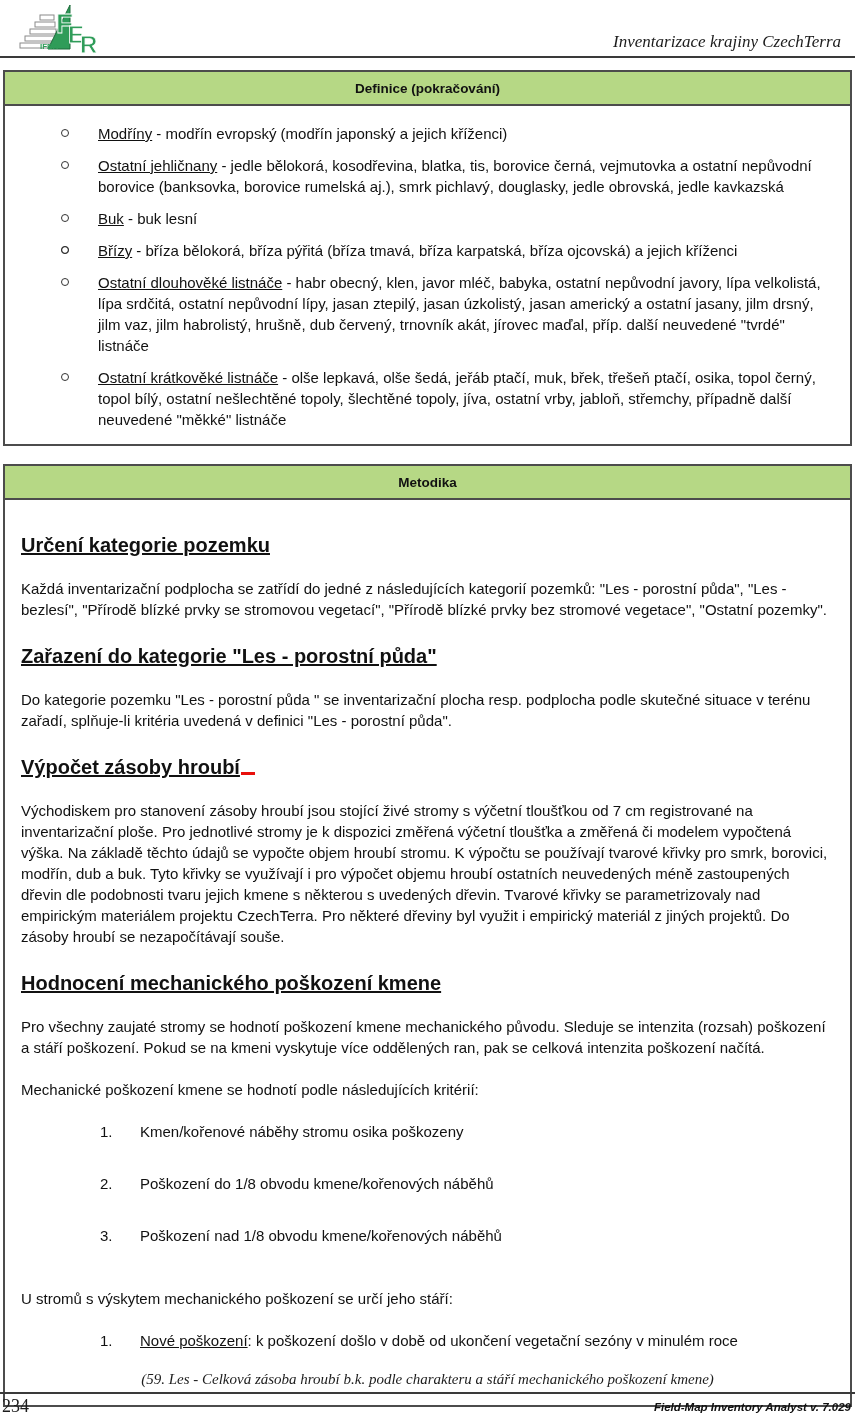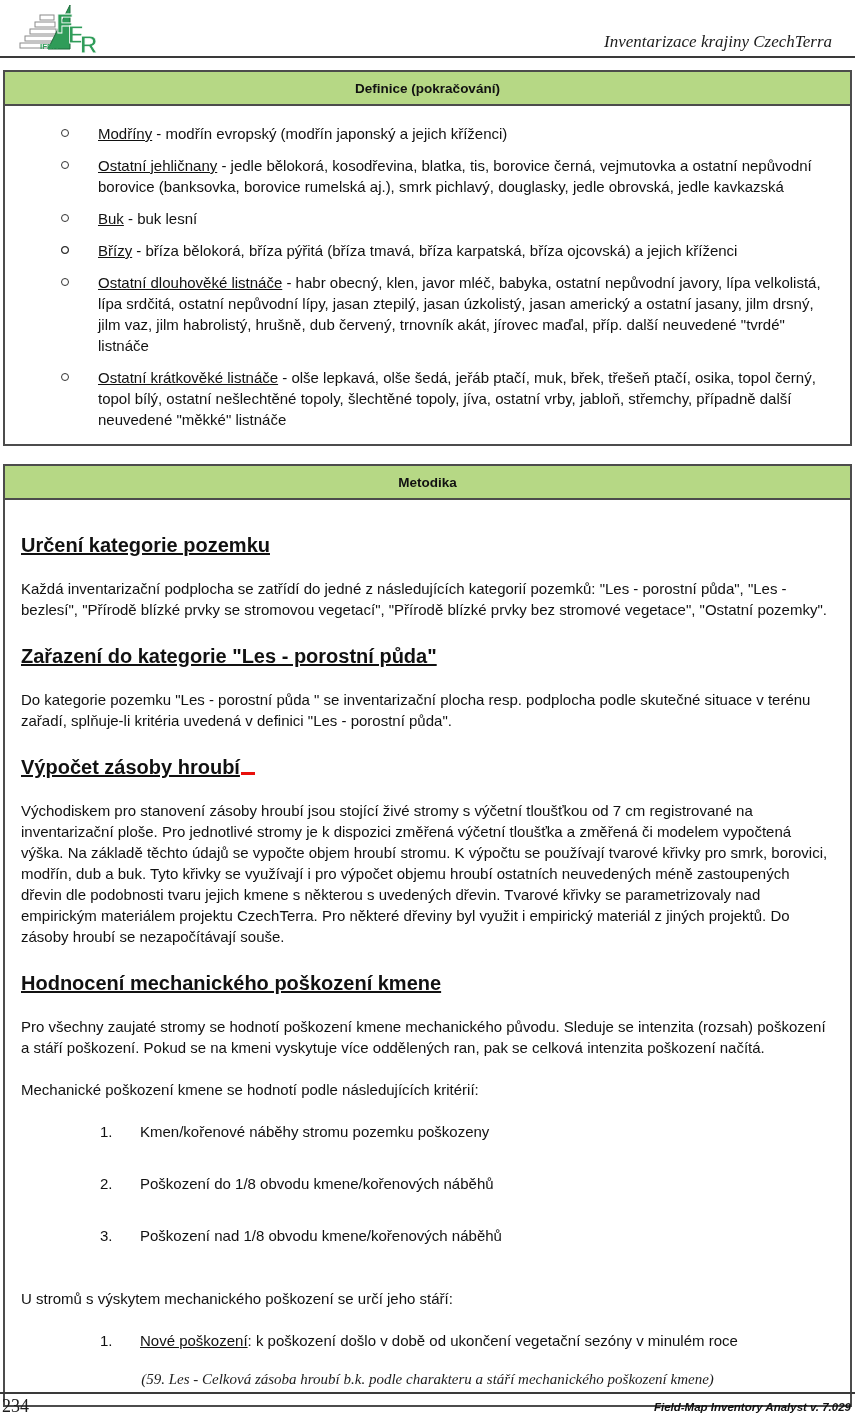--- a/index.html
+++ b/index.html
@@ -11,21 +11,21 @@
     overflow: hidden; position: relative;
   }
 
   
   .hdr {
     height: 58px; border-bottom: 2px solid #3a3a3a;
     position: relative;
   }
   .hdr-logo { position: absolute; left: 18px; top: 3px; }
   .hdr-brand {
-    position: absolute; right: 23px; bottom: 4px;
+    position: absolute; right: 14px; bottom: 4px;
     font-family: "Liberation Serif", serif; font-style: italic;
     font-size: 17px; color: #1c1c1c;
   }
 
   
   .box {
     margin: 0 3px; border: 2px solid #4c4c4c; background: #fff;
   }
   .box + .box { margin-top: 18px; }
   .box-definice { margin-top: 12px; }
@@ -162,21 +162,21 @@
     <p>Východiskem pro stanovení zásoby hroubí jsou stojící živé stromy s výčetní tloušťkou od 7 cm registrované na inventarizační ploše. Pro jednotlivé stromy je k dispozici změřená výčetní tloušťka a změřená či modelem vypočtená výška. Na základě těchto údajů se vypočte objem hroubí stromu. K výpočtu se používají tvarové křivky pro smrk, borovici, modřín, dub a buk. Tyto křivky se využívají i pro výpočet objemu hroubí ostatních neuvedených méně zastoupených dřevin dle podobnosti tvaru jejich kmene s některou s uvedených dřevin. Tvarové křivky se parametrizovaly nad empirickým materiálem projektu CzechTerra. Pro některé dřeviny byl využit i empirický materiál z jiných projektů. Do zásoby hroubí se nezapočítávají souše.</p>
 
     <h3>Hodnocení mechanického poškození kmene</h3>
     <p>Pro všechny zaujaté stromy se hodnotí poškození kmene mechanického původu. Sleduje se intenzita (rozsah) poškození a stáří poškození. Pokud se na kmeni vyskytuje více oddělených ran, pak se celková intenzita poškození načítá.</p>
 
     <p>Mechanické poškození kmene se hodnotí podle následujících kritérií:</p>
 
     <div class="olist">
       <div class="oli">
         <span class="num">1.</span>
-        <p class="otext">Kmen/kořenové náběhy stromu pozemku poškozeny</p>
+        <p class="otext">Kmen/kořenové náběhy stromu osika poškozeny</p>
       </div>
       <div class="oli">
         <span class="num">2.</span>
         <p class="otext">Poškození do 1/8 obvodu kmene/kořenových náběhů</p>
       </div>
       <div class="oli">
         <span class="num">3.</span>
         <p class="otext">Poškození nad 1/8 obvodu kmene/kořenových náběhů</p>
       </div>
     </div>

